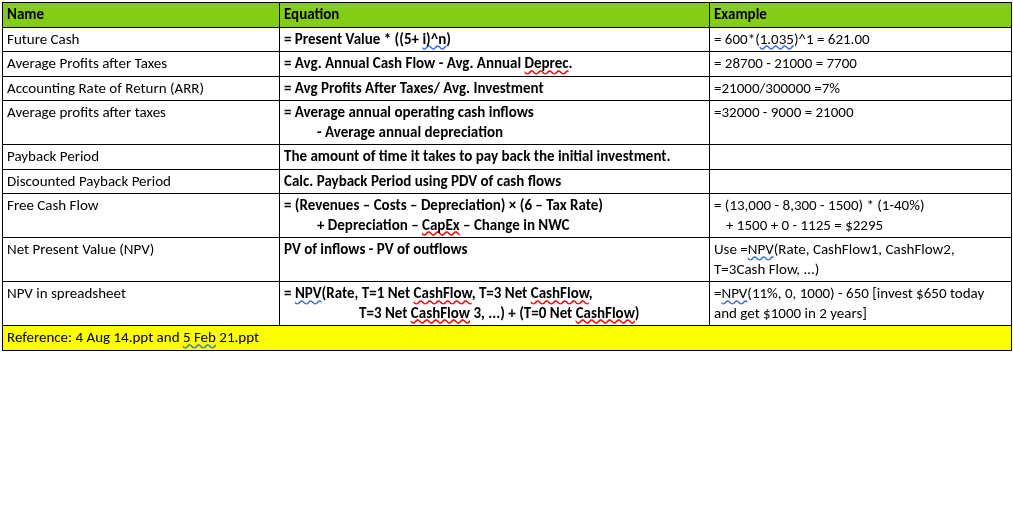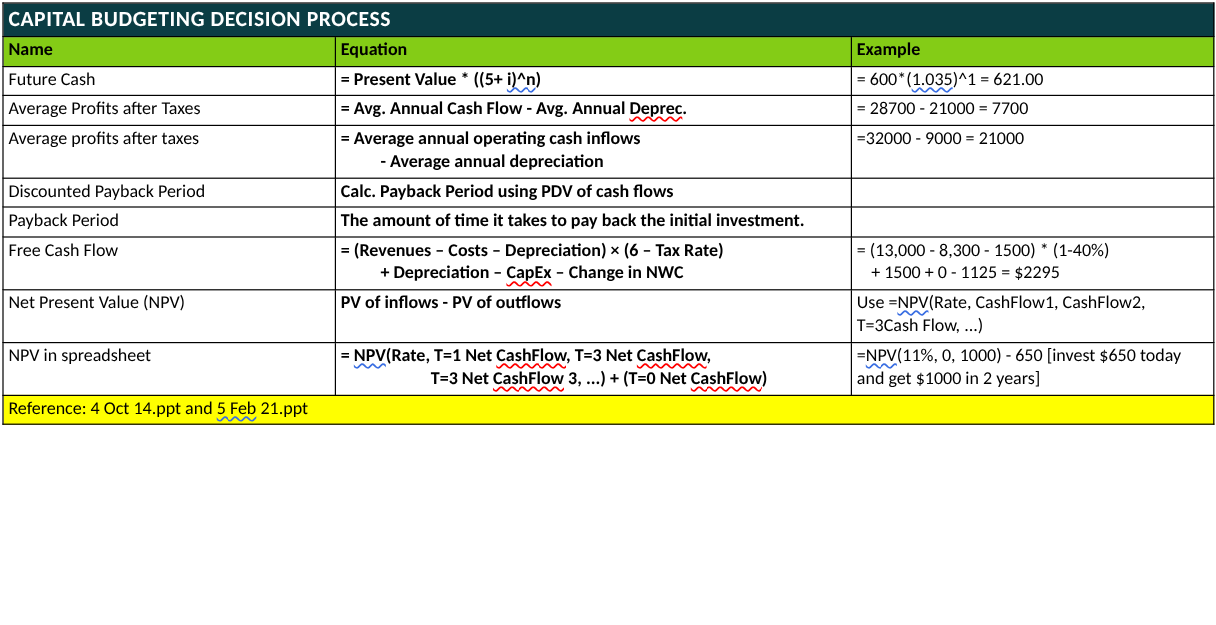--- a/index.html
+++ b/index.html
@@ -57,61 +57,63 @@
 </head>
 <body>
 
 <table>
   <colgroup>
     <col class="col-name">
       <col class="col-eq">
       <col class="col-ex">
   </colgroup>
   <tbody>
-      <tr class="title-row">
-    <th colspan="3">CAPITAL BUDGETING DECISION PROCESS</th>
-  </tr>
   <tr class="header-row">
     <th>Name</th>
     <th>Equation</th>
     <th>Example</th>
   </tr>
 
 
   <tr>
     <td>Future Cash</td>
     <td class="eq-cell"><span>= Present Value * ((5+ </span><span class="wavy-blue">i)^n</span><span>)</span></td>
     <td><span>= 600*(</span><span class="wavy-blue">1.035</span><span>)^1 = 621.00</span></td>
   </tr>
 
   <tr>
     <td>Average Profits after Taxes</td>
     <td class="eq-cell"><span>= Avg. Annual Cash Flow - Avg. Annual </span><span class="wavy-red">Deprec</span><span>.</span></td>
     <td>= 28700 - 21000 = 7700</td>
   </tr>
 
+  <tr>
+    <td>Accounting Rate of Return (ARR)</td>
+    <td class="eq-cell">= Avg Profits After Taxes/ Avg. Investment</td>
+    <td>=21000/300000 =7%</td>
+  </tr>
 
   <tr>
     <td>Average profits after taxes</td>
     <td class="eq-cell">
       <span>= Average annual operating cash inflows</span><br>
       <span class="indent">- Average annual depreciation</span>
     </td>
     <td>=32000 - 9000 = 21000</td>
   </tr>
 
   <tr>
-    <td>Discounted Payback Period</td>
-    <td class="eq-cell">Calc. Payback Period using PDV of cash flows</td>
+    <td>Payback Period</td>
+    <td class="eq-cell">The amount of time it takes to pay back the initial investment.</td>
     <td></td>
   </tr>
 
   <tr>
-    <td>Payback Period</td>
-    <td class="eq-cell">The amount of time it takes to pay back the initial investment.</td>
+    <td>Discounted Payback Period</td>
+    <td class="eq-cell">Calc. Payback Period using PDV of cash flows</td>
     <td></td>
   </tr>
 
   <tr>
     <td>Free Cash Flow</td>
     <td class="eq-cell">
       <span>= (Revenues – Costs – Depreciation) × (6 – Tax Rate)</span><br>
       <span class="indent"><span>+ Depreciation – </span><span class="wavy-red">CapEx</span><span> – Change in NWC</span></span>
     </td>
     <td>
@@ -131,16 +133,16 @@
     <td>NPV in spreadsheet</td>
     <td class="eq-cell">
       <span>= </span><span class="wavy-blue">NPV</span><span>(Rate, T=1 Net </span><span class="wavy-red">CashFlow</span><span>, T=3 Net </span><span class="wavy-red">CashFlow</span><span>,</span><br>
       <span class="indent2"><span>T=3 Net </span><span class="wavy-red">CashFlow</span><span> 3, ...) + (T=0 Net </span><span class="wavy-red">CashFlow</span><span>)</span></span>
     </td>
     <td><span>=</span><span class="wavy-blue">NPV</span><span>(11%, 0, 1000) - 650 [invest $650 today and get $1000 in 2 years]</span></td>
   </tr>
 
 
   <tr class="ref-row">
-    <td colspan="3"><span>Reference: 4 Oct 14.ppt and </span><span class="wavy-blue">5  Feb</span><span> 21.ppt</span></td>
+    <td colspan="3"><span>Reference: 4 Aug 14.ppt and </span><span class="wavy-blue">5  Feb</span><span> 21.ppt</span></td>
   </tr>
 </tbody>
   </table>
 
 </body></html>

